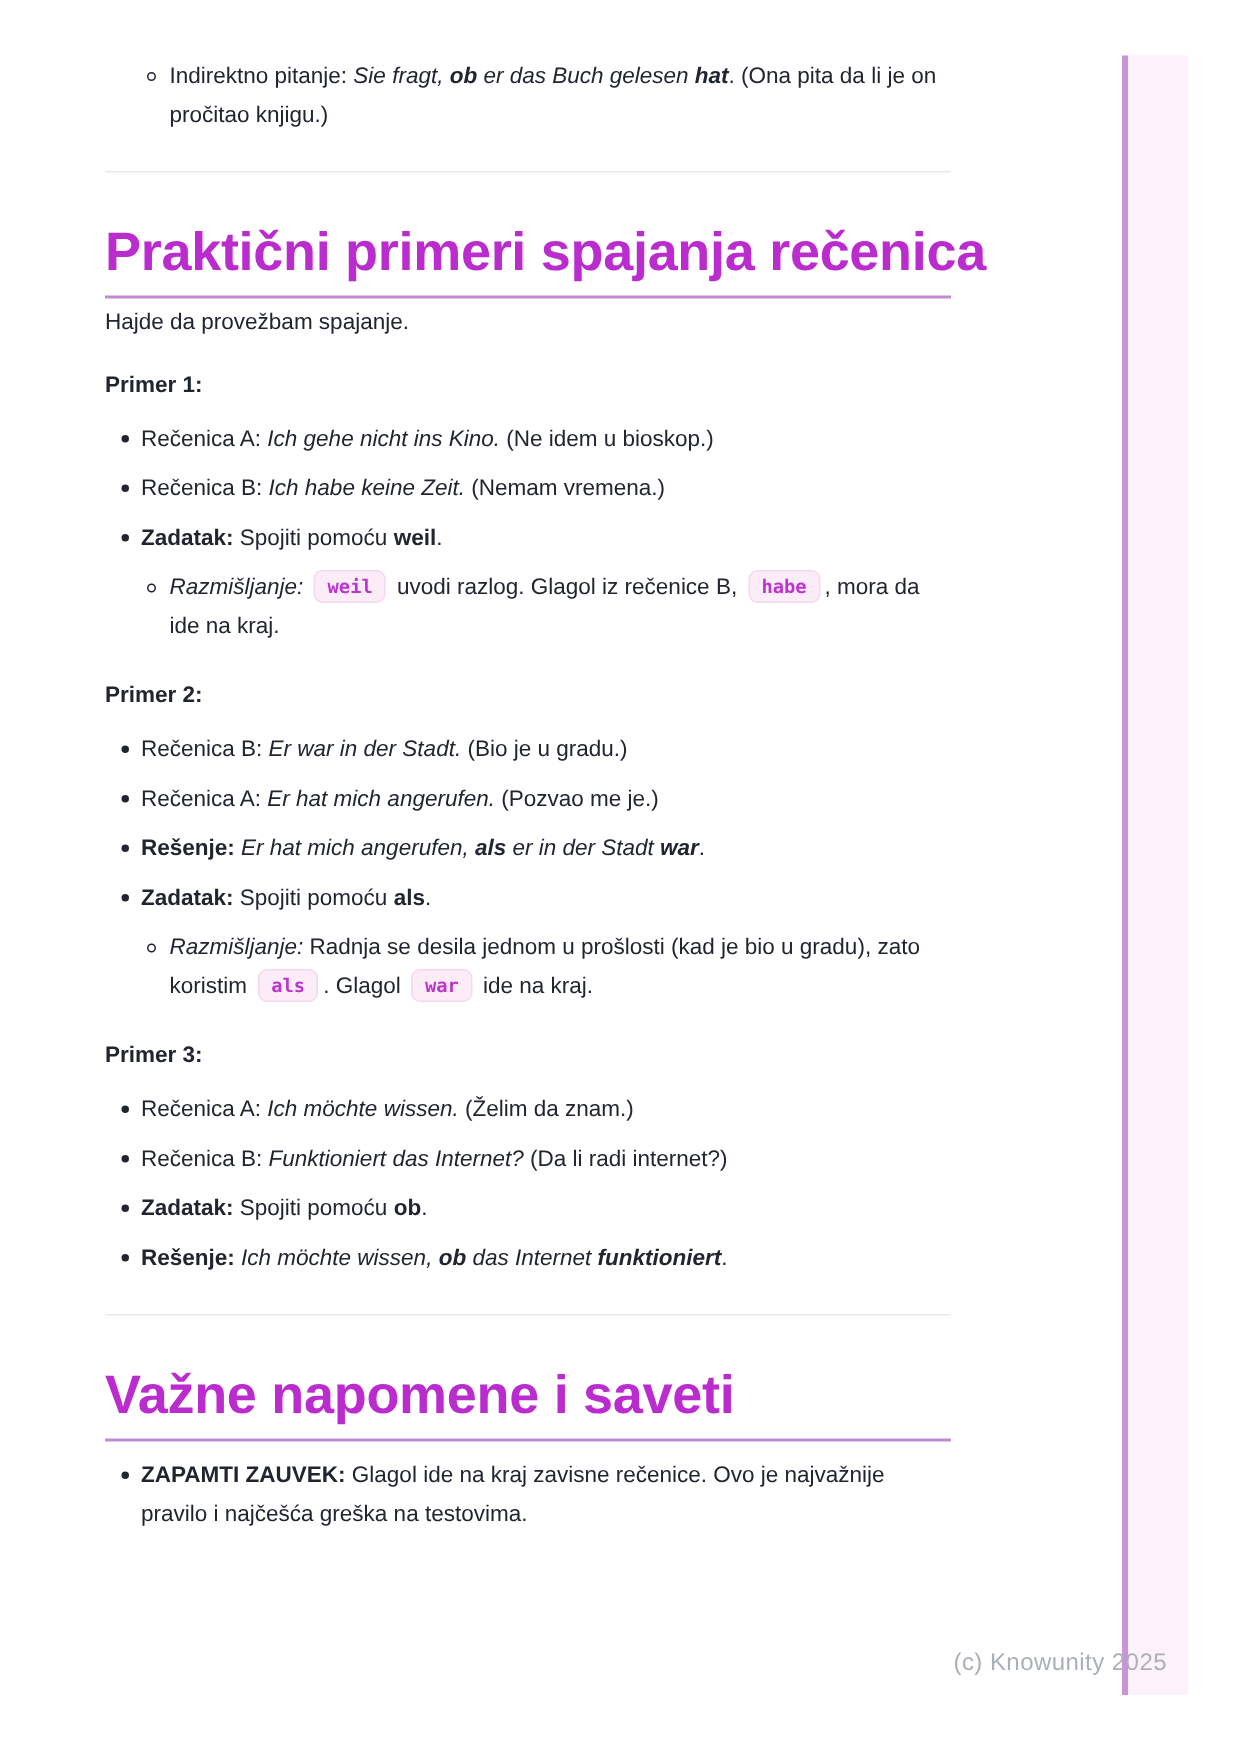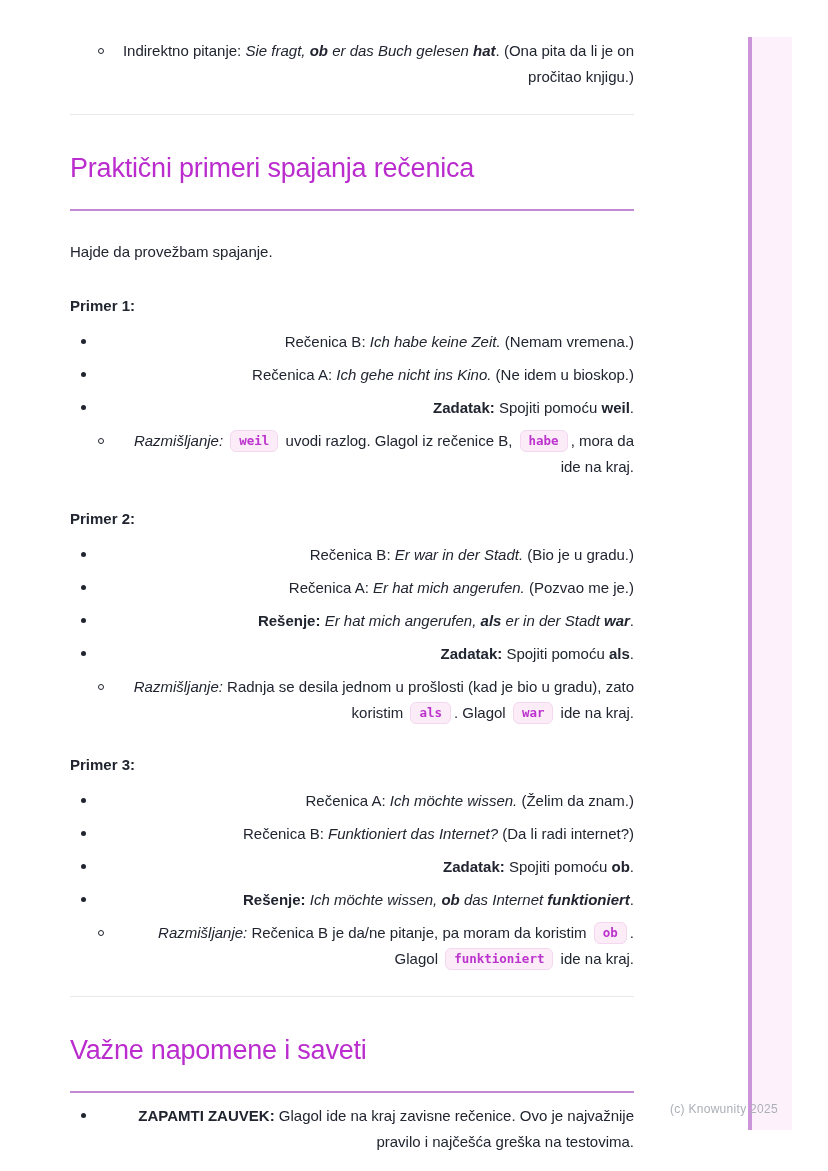--- a/index.html
+++ b/index.html
@@ -13,42 +13,42 @@
   .page{position:absolute;inset:0;}
   
   .side-strip{
     position:absolute;left:748px;top:37px;width:44px;height:1093px;
     background:var(--strip-fill,#fdf2fc);
     border-left:4px solid var(--strip-line,#cb93d8);
     box-sizing:border-box;z-index:1;
   }
   .watermark{
     position:absolute;right:50px;top:1101px;z-index:3;
-    font-size:12px;line-height:16px;color:#abafb7;letter-spacing:.3px;
+    font-size:16px;line-height:16px;color:#abafb7;letter-spacing:.3px;
     white-space:nowrap;
   }
   .content{position:absolute;left:70px;top:0;width:564px;z-index:2;}
 
   h2{
-    font-size:27px;line-height:34px;font-weight:400;
+    font-size:36px;line-height:34px;font-weight:700;
     color:var(--accent,#ba2ccd);
-    margin:36px 0 0 0;padding-bottom:24px;
+    margin:36px 0 0 0;padding-bottom:12px;
     border-bottom:2px solid var(--accent-underline,#c489d3);
     white-space:nowrap;letter-spacing:-.2px;
   }
-  p.lead{margin:28px 0;}
+  p.lead{margin:3px 0;}
   hr.divider{
     border:none;border-top:1px solid #e9e9eb;
     margin:24px 0 0 0;
   }
-  .primer-label{font-weight:700;margin:26px 0 10px 0;}
+  .primer-label{font-weight:700;margin:16px 0 10px 0;}
 
   .list{margin:10px 0 20px 0;}
   .list.intro{margin:38px 0 20px 0;}
-  .li{display:flex;align-items:flex-start;margin:7px 0;text-align:right;}
+  .li{display:flex;align-items:flex-start;margin:7px 0;}
   .li .marker{flex:0 0 24px;display:block;position:relative;height:26px;}
   .li.l1{padding-left:0;}
   .li.l2{padding-left:22px;}
   .li.l2 .marker{flex:0 0 21px;}
   .marker .dot{
     position:absolute;top:10px;left:11px;width:5px;height:5px;border-radius:50%;
     background:#212530;
   }
   .li.l2 .marker .dot{
     left:6px;top:9.5px;width:4px;height:4px;background:transparent;
@@ -91,27 +91,27 @@
 
     <h2>Praktični primeri spajanja rečenica</h2>
     <p class="lead">Hajde da provežbam spajanje.</p>
     <div id="examples-container">
         <p class="primer-label">Primer 1:</p>
         <div class="list">
           <div class="li l1">
             <span class="marker">
               <span class="dot"></span>
             </span>
-            <div class="li-content"><span>Rečenica B: </span><span class="s-i">Ich habe keine Zeit.</span><span> (Nemam vremena.)</span></div>
+            <div class="li-content"><span>Rečenica A: </span><span class="s-i">Ich gehe nicht ins Kino.</span><span> (Ne idem u bioskop.)</span></div>
           </div>
           <div class="li l1">
             <span class="marker">
               <span class="dot"></span>
             </span>
-            <div class="li-content"><span>Rečenica A: </span><span class="s-i">Ich gehe nicht ins Kino.</span><span> (Ne idem u bioskop.)</span></div>
+            <div class="li-content"><span>Rečenica B: </span><span class="s-i">Ich habe keine Zeit.</span><span> (Nemam vremena.)</span></div>
           </div>
           <div class="li l1">
             <span class="marker">
               <span class="dot"></span>
             </span>
             <div class="li-content"><span class="s-b">Zadatak:</span><span> Spojiti pomoću </span><span class="s-b">weil</span><span>.</span></div>
           </div>
           <div class="li l2">
             <span class="marker">
               <span class="dot"></span>
@@ -171,26 +171,20 @@
               <span class="dot"></span>
             </span>
             <div class="li-content"><span class="s-b">Zadatak:</span><span> Spojiti pomoću </span><span class="s-b">ob</span><span>.</span></div>
           </div>
           <div class="li l1">
             <span class="marker">
               <span class="dot"></span>
             </span>
             <div class="li-content"><span class="s-b">Rešenje:</span><span> </span><span class="s-i">Ich möchte wissen, </span><span class="s-bi">ob</span><span class="s-i"> das Internet </span><span class="s-bi">funktioniert</span><span>.</span></div>
           </div>
-          <div class="li l2">
-            <span class="marker">
-              <span class="dot"></span>
-            </span>
-            <div class="li-content"><span class="s-i">Razmišljanje: </span><span>Rečenica B je da/ne pitanje, pa moram da koristim </span><span class="chip">ob</span><span>. Glagol </span><span class="chip">funktioniert</span><span> ide na kraj.</span></div>
-          </div>
         </div>
       </div>
 
     <hr class="divider">
 
     <h2>Važne napomene i saveti</h2>
     <div class="list" id="notes-list">
         <div class="li l1">
           <span class="marker">
             <span class="dot"></span>

